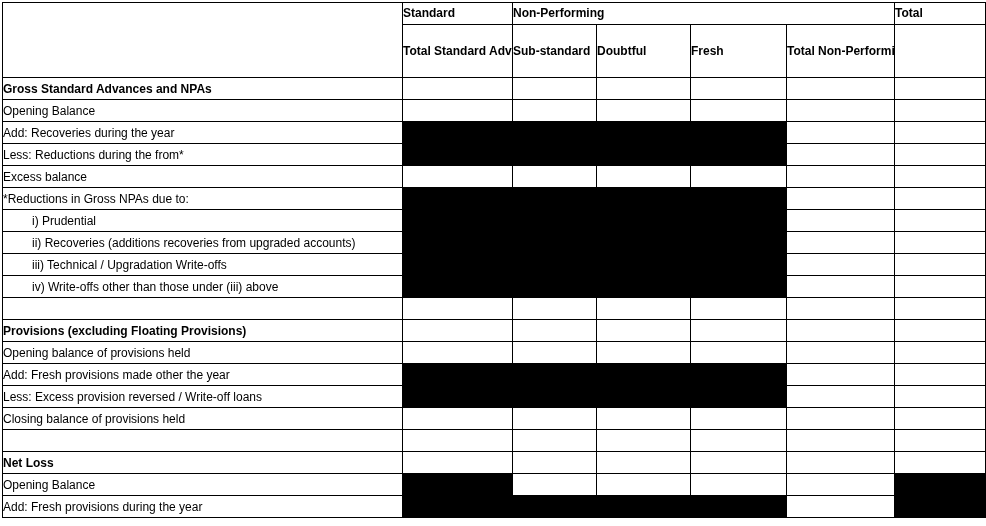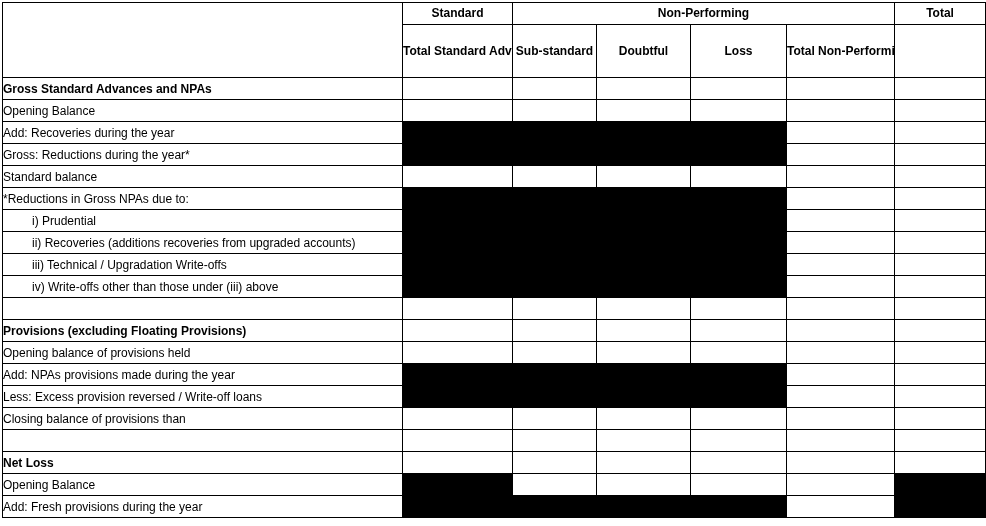--- a/index.html
+++ b/index.html
@@ -2,21 +2,21 @@
 <html><head>
 <meta charset="utf-8">
 <style>
   html, body { margin:0; padding:0; background:#ffffff; }
   body { width:986px; height:526px; overflow:hidden; position:relative;
          font-family:"Liberation Sans", sans-serif; color:#000; }
   table.sheet { position:absolute; left:2px; top:2px; border-collapse:collapse;
                 table-layout:fixed; width:983px; }
   table.sheet td, table.sheet th { border:1px solid #000; padding:0; font-size:12px;
                                     overflow:hidden; white-space:nowrap; }
-  th { font-weight:bold; text-align:center; vertical-align:middle; line-height:15px; }
+  th { font-weight:bold; text-align:left; vertical-align:middle; line-height:15px; }
   th.wrap { white-space:normal; }
   td.label { padding-left:7px; vertical-align:middle; }
   td.label.indent { padding-left:29px; }
   td.label.bold { font-weight:bold; }
   td.blk { background:#000; }
   tr.r { height:22px;padding-left:48px; }
   tr.h1 { height:22px; }
   tr.h2 { height:53px; }
 </style>
 </head>
@@ -36,21 +36,21 @@
     <tr class="h1">
       <th rowspan="2"></th>
       <th>Standard</th>
       <th colspan="4">Non-Performing</th>
       <th>Total</th>
     </tr>
     <tr class="h2">
       <th class="wrap">Total Standard Advances</th>
       <th class="wrap">Sub-standard</th>
       <th class="wrap">Doubtful</th>
-      <th class="wrap">Loss</th>
+      <th class="wrap">Fresh</th>
       <th class="wrap">Total Non-Performing Advances</th>
       <th></th>
     </tr>
   </thead>
   <tbody>
 
     <tr class="r">
       <td class="label bold">Gross Standard Advances and NPAs</td>
       <td></td>
         <td></td>
@@ -74,31 +74,31 @@
       <td class="label">Add: Recoveries during the year</td>
       <td class="blk"></td>
         <td class="blk"></td>
       <td class="blk"></td>
         <td class="blk"></td>
       <td></td>
         <td></td>
     </tr>
 
     <tr class="r">
-      <td class="label">Gross: Reductions during the year*</td>
-      <td class="blk"></td>
-        <td class="blk"></td>
-      <td class="blk"></td>
-        <td class="blk"></td>
-      <td></td>
-        <td></td>
-    </tr>
-
-    <tr class="r">
-      <td class="label">Standard balance</td>
+      <td class="label">Less: Reductions during the from*</td>
+      <td class="blk"></td>
+        <td class="blk"></td>
+      <td class="blk"></td>
+        <td class="blk"></td>
+      <td></td>
+        <td></td>
+    </tr>
+
+    <tr class="r">
+      <td class="label">Excess balance</td>
       <td></td>
         <td></td>
       <td></td>
         <td></td>
       <td></td>
         <td></td>
     </tr>
 
     <tr class="r">
       <td class="label">*Reductions in Gross NPAs due to:</td>
@@ -170,40 +170,40 @@
       <td class="label">Opening balance of provisions held</td>
       <td></td>
         <td></td>
       <td></td>
         <td></td>
       <td></td>
         <td></td>
     </tr>
 
     <tr class="r">
-      <td class="label">Add: NPAs provisions made during the year</td>
+      <td class="label">Add: Fresh provisions made other the year</td>
       <td class="blk"></td>
         <td class="blk"></td>
       <td class="blk"></td>
         <td class="blk"></td>
       <td></td>
         <td></td>
     </tr>
     <tr class="r">
       <td class="label">Less: Excess provision reversed / Write-off loans</td>
       <td class="blk"></td>
         <td class="blk"></td>
       <td class="blk"></td>
         <td class="blk"></td>
       <td></td>
         <td></td>
     </tr>
 
     <tr class="r">
-      <td class="label">Closing balance of provisions than</td>
+      <td class="label">Closing balance of provisions held</td>
       <td></td>
         <td></td>
       <td></td>
         <td></td>
       <td></td>
         <td></td>
     </tr>
 
     <tr class="r">
       <td class="label"></td>

